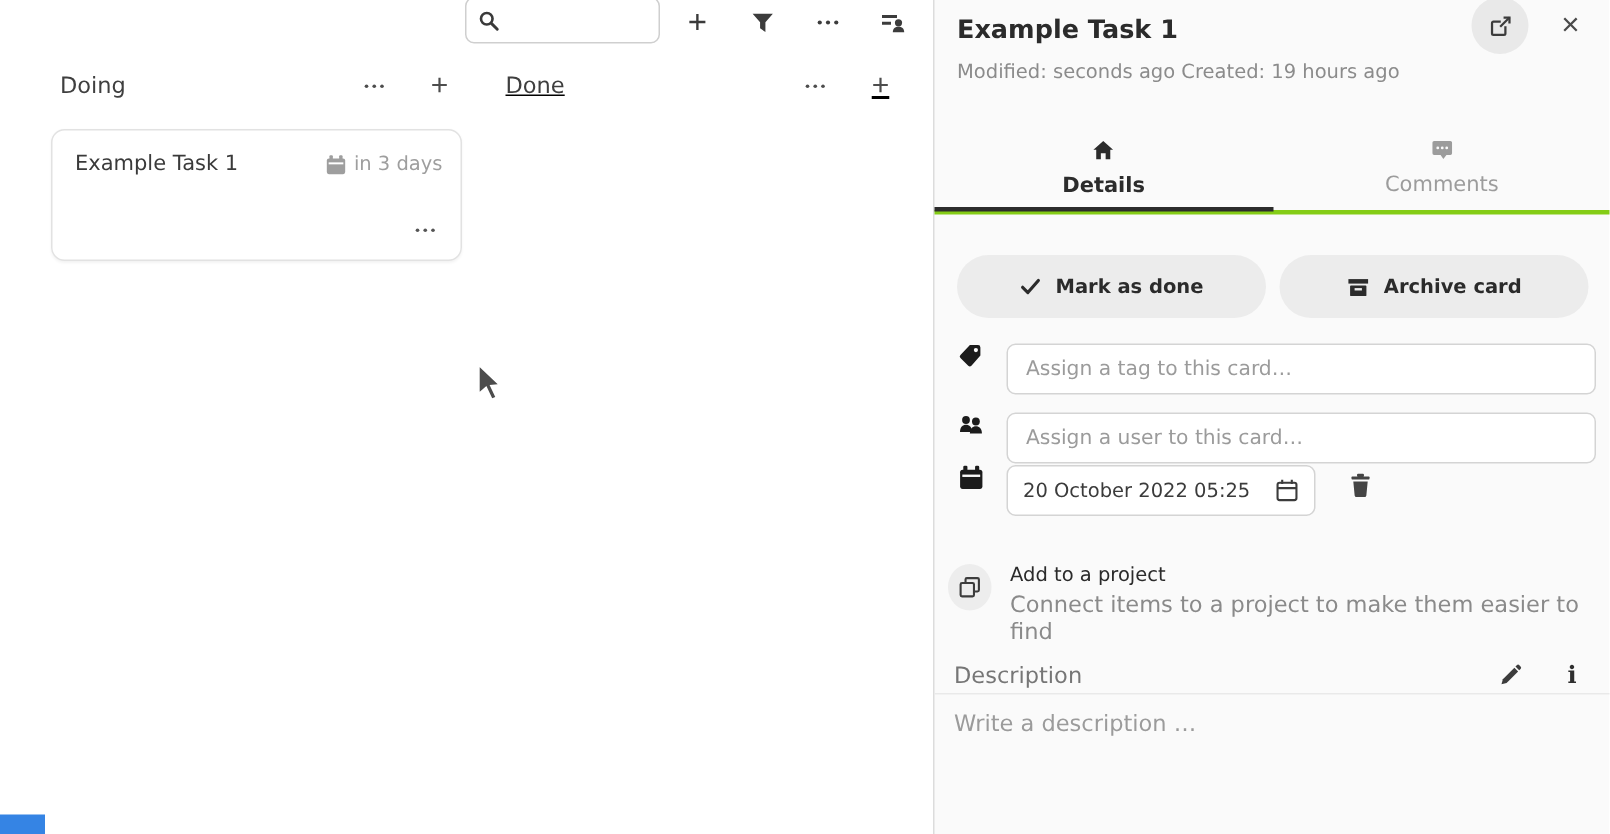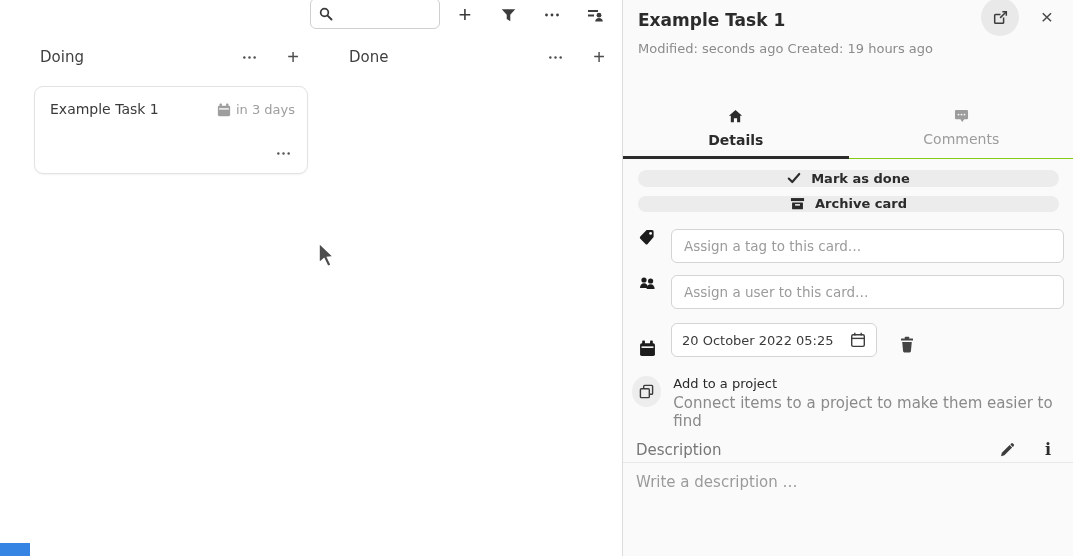--- a/index.html
+++ b/index.html
@@ -22,21 +22,21 @@
   .tool-btn.plus { left:451px; font-size:22px; font-weight:400; color:#3a3a3a; }
 
   .column-header { position:absolute; height:30px; display:flex; align-items:center;
                    padding-left:32px; padding-right:4px; top:42px; }
   .column-header .col-name { font-size:15px; color:#3f3f3f; }
   .column-header .spacer { flex:1; }
   .hdr-btn { width:24px; height:24px; border:none; background:transparent; color:#4d4d4d;
              display:flex; align-items:center; justify-content:center; cursor:pointer; }
   .hdr-btn.plus { font-size:20px; font-weight:400; margin-left:20px; }
   .col-doing { left:8px; width:301px; }
-  .col-done  { left:317px; width:298px; }
+  .col-done  { left:305px; width:298px;text-decoration:underline; }
 
   .card { position:absolute; left:34px; top:86px; width:274px; height:88px; background:#fff;
           border:1px solid #e2e2e2; border-radius:9px; box-shadow:0 1px 2px rgba(0,0,0,0.05); }
   .card-top { display:flex; align-items:flex-start; padding:14px 12px 0 15px; }
   .card-title { font-size:14px; color:#3a3a3a; flex:1; }
   .card-due { display:flex; align-items:flex-end; gap:5px; color:#9e9e9e; font-size:13px; margin-top:1px; }
   .card-more { position:absolute; right:12px; bottom:10px; width:24px; height:20px; border:none;
                background:transparent; color:#555; display:flex; align-items:center; justify-content:center; cursor:pointer; }
 
   
@@ -45,43 +45,43 @@
 
   .detail-title { position:absolute; left:15px; top:10px; font-size:17px; font-weight:bold; color:#2b2b2b; }
   .detail-meta  { position:absolute; left:15px; top:41px; font-size:13px; color:#8b8b8b; }
 
   .open-btn { position:absolute; left:358px; top:-2px; width:38px; height:38px; border-radius:50%;
               border:none; background:#e9e9e9; color:#3c3c3c;
               display:flex; align-items:center; justify-content:center; cursor:pointer; }
   .close-btn { position:absolute; left:410px; top:3px; width:28px; height:28px; border:none;
                background:transparent; font-size:21px; color:#4a4a4a; line-height:28px; cursor:pointer; }
 
-  .tabs { position:absolute; left:0; top:104px; width:451px; height:55px; display:flex;
-          border-bottom:1px solid #84cc16; }
+  .tabs { position:absolute; left:0; top:88px; width:451px; height:55px; display:flex;
+          border-bottom:3px solid #84cc16; }
   .tab { flex:1; display:flex; flex-direction:column; align-items:center; justify-content:flex-start;
          padding-top:5px; gap:8px; position:relative; color:#9c9c9c; cursor:pointer; }
   .tab .tab-label { font-size:14px; }
   .tab.active { color:#2c2c2c; }
   .tab.active .tab-label { font-weight:bold; }
   .tab.active::after { content:""; position:absolute; left:0; right:0; bottom:-1px; height:3px; background:#2c2c2c; }
 
-  .btn-row { position:absolute; left:15px; top:170px; width:421px; height:42px; display:flex; gap:9px;flex-direction:column; }
+  .btn-row { position:absolute; left:15px; top:170px; width:421px; height:42px; display:flex; gap:9px; }
   .pill-btn { flex:1; border:none; border-radius:21px; background:#ececec; color:#2b2b2b;
               font-size:13px; font-weight:bold; font-family:inherit; display:flex; align-items:center;
               justify-content:center; gap:10px; cursor:pointer; }
 
   .assign-row { position:absolute; left:0; width:451px; height:34px; display:flex; }
   .assign-row .row-icon { width:48px; display:flex; justify-content:center; color:#1c1c1c; }
   .assign-row input { flex:1; margin-right:10px; height:34px; border:1px solid #d4d4d4; border-radius:6px;
                       background:#fff; padding:0 12px; font-size:13.5px; color:#333; font-family:inherit; outline:none; }
   .assign-row input::placeholder { color:#9b9b9b; }
   .row-tag  { top:229px; }
   .row-user { top:275px; }
 
-  .date-row { position:absolute; left:0; top:323px; width:451px; height:34px; display:flex; align-items:flex-end; }
+  .date-row { position:absolute; left:0; top:310px; width:451px; height:34px; display:flex; align-items:flex-start; }
   .date-row .row-icon { width:48px; display:flex; justify-content:center; color:#1c1c1c; }
   .date-box { width:206px; height:34px; border:1px solid #d4d4d4; border-radius:6px; background:#fff;
               display:flex; align-items:center; padding:0 10px; cursor:pointer; }
   .date-box .date-text { font-size:13px; color:#3b3b3b; flex:1; }
   .date-box .cal-outline { color:#3c3c3c; display:flex; }
   .trash-btn { margin-left:17px; width:26px; height:26px; border:none; background:transparent;
                color:#444; display:flex; align-items:center; justify-content:center; cursor:pointer; }
 
   .project-row { position:absolute; left:9px; top:375px; width:432px; display:flex; align-items:flex-start; cursor:pointer; }
   .project-circle { width:31px; height:31px; border-radius:50%; background:#ededed; display:flex;

